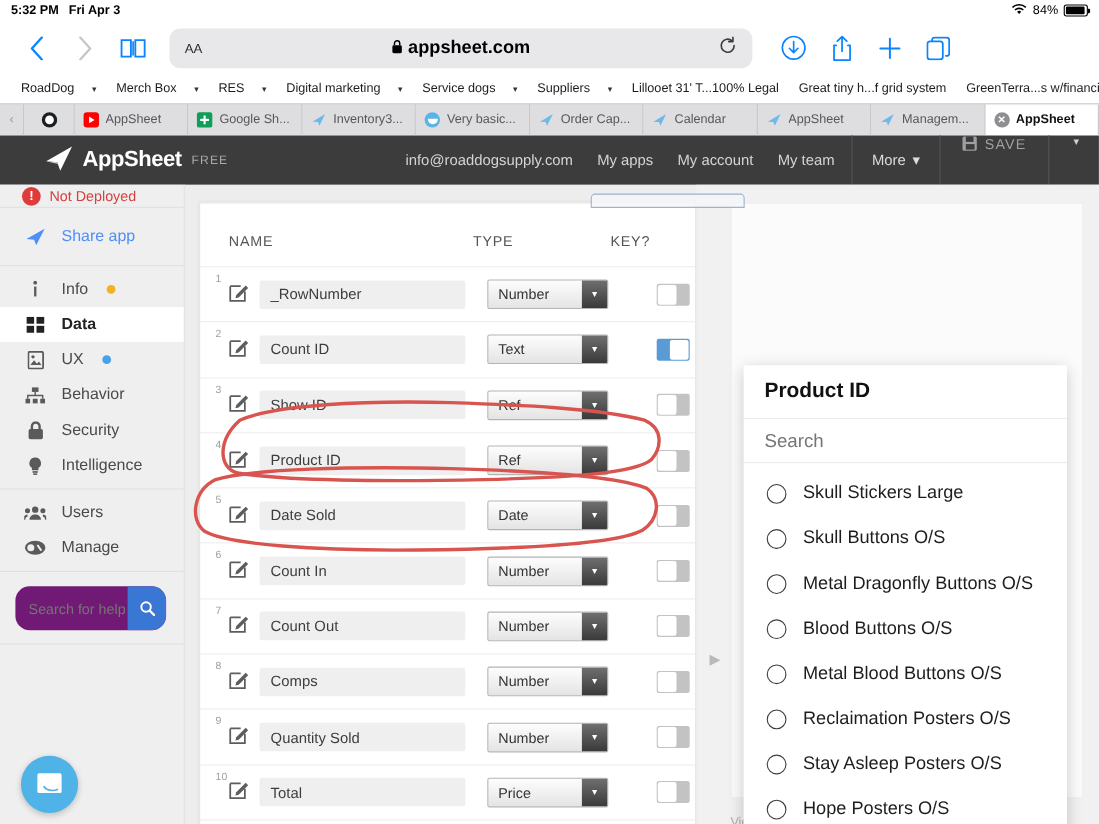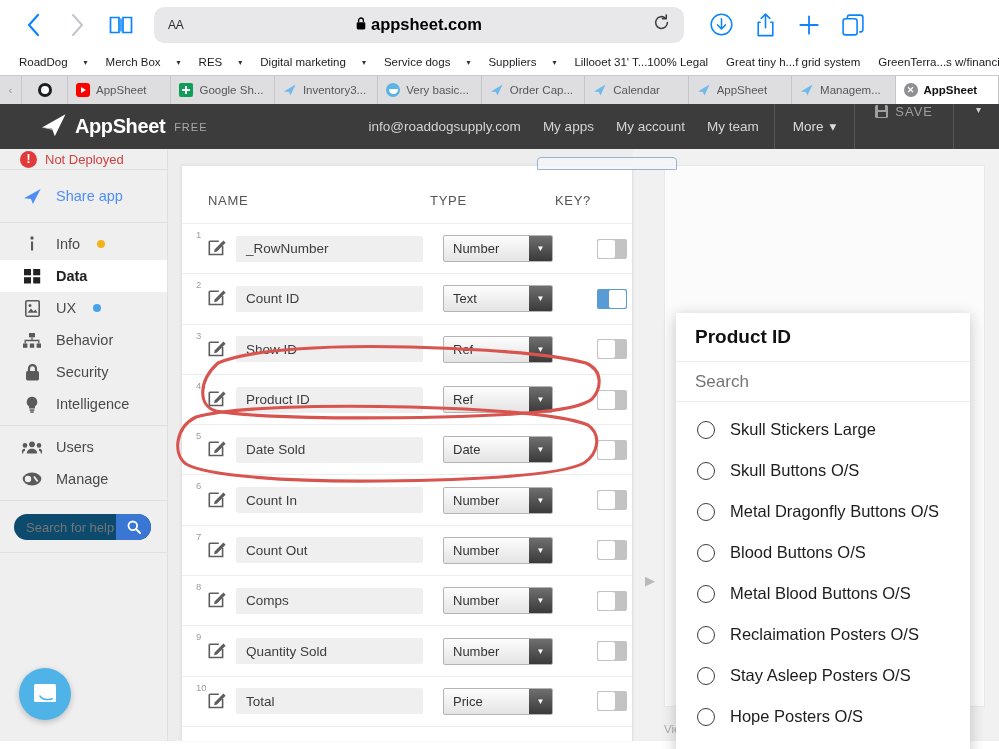--- a/index.html
+++ b/index.html
@@ -132,21 +132,21 @@
     height: 32px; font-size:14.5px; color:#4a4a4a;
   }
   .sb-item .ico { width:20px; display:flex; justify-content:center; color:#5a5a5a; flex:0 0 20px;}
   .sb-item.share { color:#4f8ef7; height:42px; font-size:14.5px;}
   .sb-item.active { background:#fff; color:#222; font-weight:700; }
   .sb-grp { padding: 5px 0; }
   .dot { width:8px;height:8px;border-radius:50%;display:inline-block;margin-left:3px;}
   .dot.amber{background:#f3b31c;}
   .dot.blue{background:#45a3e8;}
   .sb-search {
-    margin: 13px 16px 12px 14px; height:26px; background:#0c4a6e; border-radius:13px;
+    margin: 13px 16px 12px 14px; height:40px; background:#701a75; border-radius:13px;
     display:flex; align-items:center; position:relative; overflow:hidden;
   }
   .sb-search input {
     border:0; outline:0; background:transparent; font-size:13px; color:#9a9a9a;
     padding-left:12px; width:100%; font-family:"Liberation Sans", sans-serif;
   }
   .sb-search .sbtn {
     position:absolute; right:0; top:0; bottom:0; width:35px; background:#3a76d3;
     border-radius:0 13px 13px 0; display:flex; align-items:center; justify-content:center; color:#fff;
   }
@@ -249,20 +249,37 @@
   .radio { width:18px;height:18px;border:1.7px solid #3c3c3c;border-radius:50%;flex:0 0 18px;}
 
   
   .annot { position:absolute; left:0; top:0; pointer-events:none; }
 </style>
 </head>
 <body>
 
 <div id="root">
 
+  <div class="statusbar">
+    <span class="sb-time">5:32 PM</span>
+    <span class="sb-date">Fri Apr 3</span>
+    <span class="sb-right">
+      <span>
+        <svg width="15" height="11" viewBox="0 0 15 11">
+            <path d="M7.5 9.8 5.6 7.7a2.9 2.9 0 0 1 3.8 0L7.5 9.8z" fill="#000"></path>
+            <path d="M3.7 6.1a5.6 5.6 0 0 1 7.6 0" stroke="#000" stroke-width="1.4" fill="none"></path>
+            <path d="M1.4 3.7a8.9 8.9 0 0 1 12.2 0" stroke="#000" stroke-width="1.4" fill="none"></path>
+          </svg>
+      </span>
+      <span class="sb-batt-txt">84%</span>
+      <span class="battery">
+          <i></i>
+        </span>
+    </span>
+  </div>
 
   <div class="toolbar">
     <div class="tb-btn">
       <svg width="13" height="22" viewBox="0 0 13 22">
           <path d="M11 1 2 11l9 10" stroke="currentColor" stroke-width="2.1" fill="none" stroke-linecap="round" stroke-linejoin="round"></path>
         </svg>
     </div>
     <div class="tb-btn disabled">
       <svg width="13" height="22" viewBox="0 0 13 22">
           <path d="M2 1l9 10-9 10" stroke="currentColor" stroke-width="2.1" fill="none" stroke-linecap="round" stroke-linejoin="round"></path>

